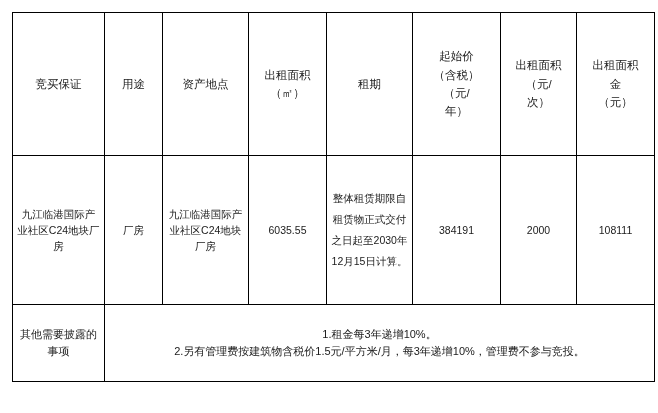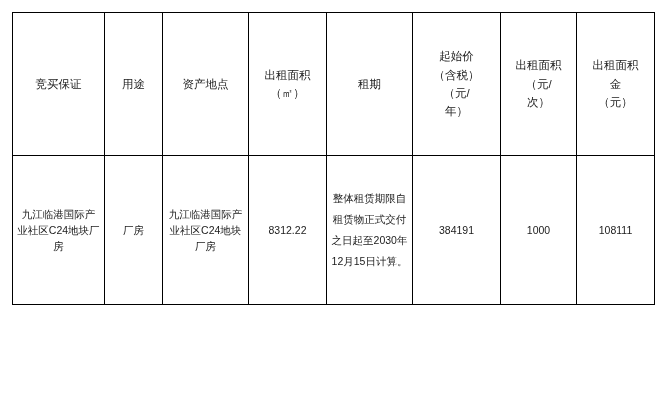--- a/index.html
+++ b/index.html
@@ -139,21 +139,28 @@
             <span>出租面积</span>
             <span>金</span>
             <span>（元）</span>
           </span>
         </td>
       </tr>
       <tr class="data-row">
         <td>九江临港国际产业社区C24地块厂房</td>
         <td>厂房</td>
         <td>九江临港国际产业社区C24地块厂房</td>
-        <td>8312.22</td>
+        <td>6035.55</td>
         <td class="lh-loose">整体租赁期限自租赁物正式交付之日起至2030年12月15日计算。</td>
         <td>384191</td>
-        <td>1000</td>
+        <td>2000</td>
         <td>108111</td>
+      </tr>
+      <tr class="notes-row">
+        <td class="notes-label">其他需要披露的事项</td>
+        <td class="notes-body" colspan="7">
+          <div class="note-line">1.租金每3年递增10%。</div>
+          <div class="note-line">2.另有管理费按建筑物含税价1.5元/平方米/月，每3年递增10%，管理费不参与竞投。</div>
+        </td>
       </tr>
     </tbody>
   </table>
 </div>
 
 </body></html>

